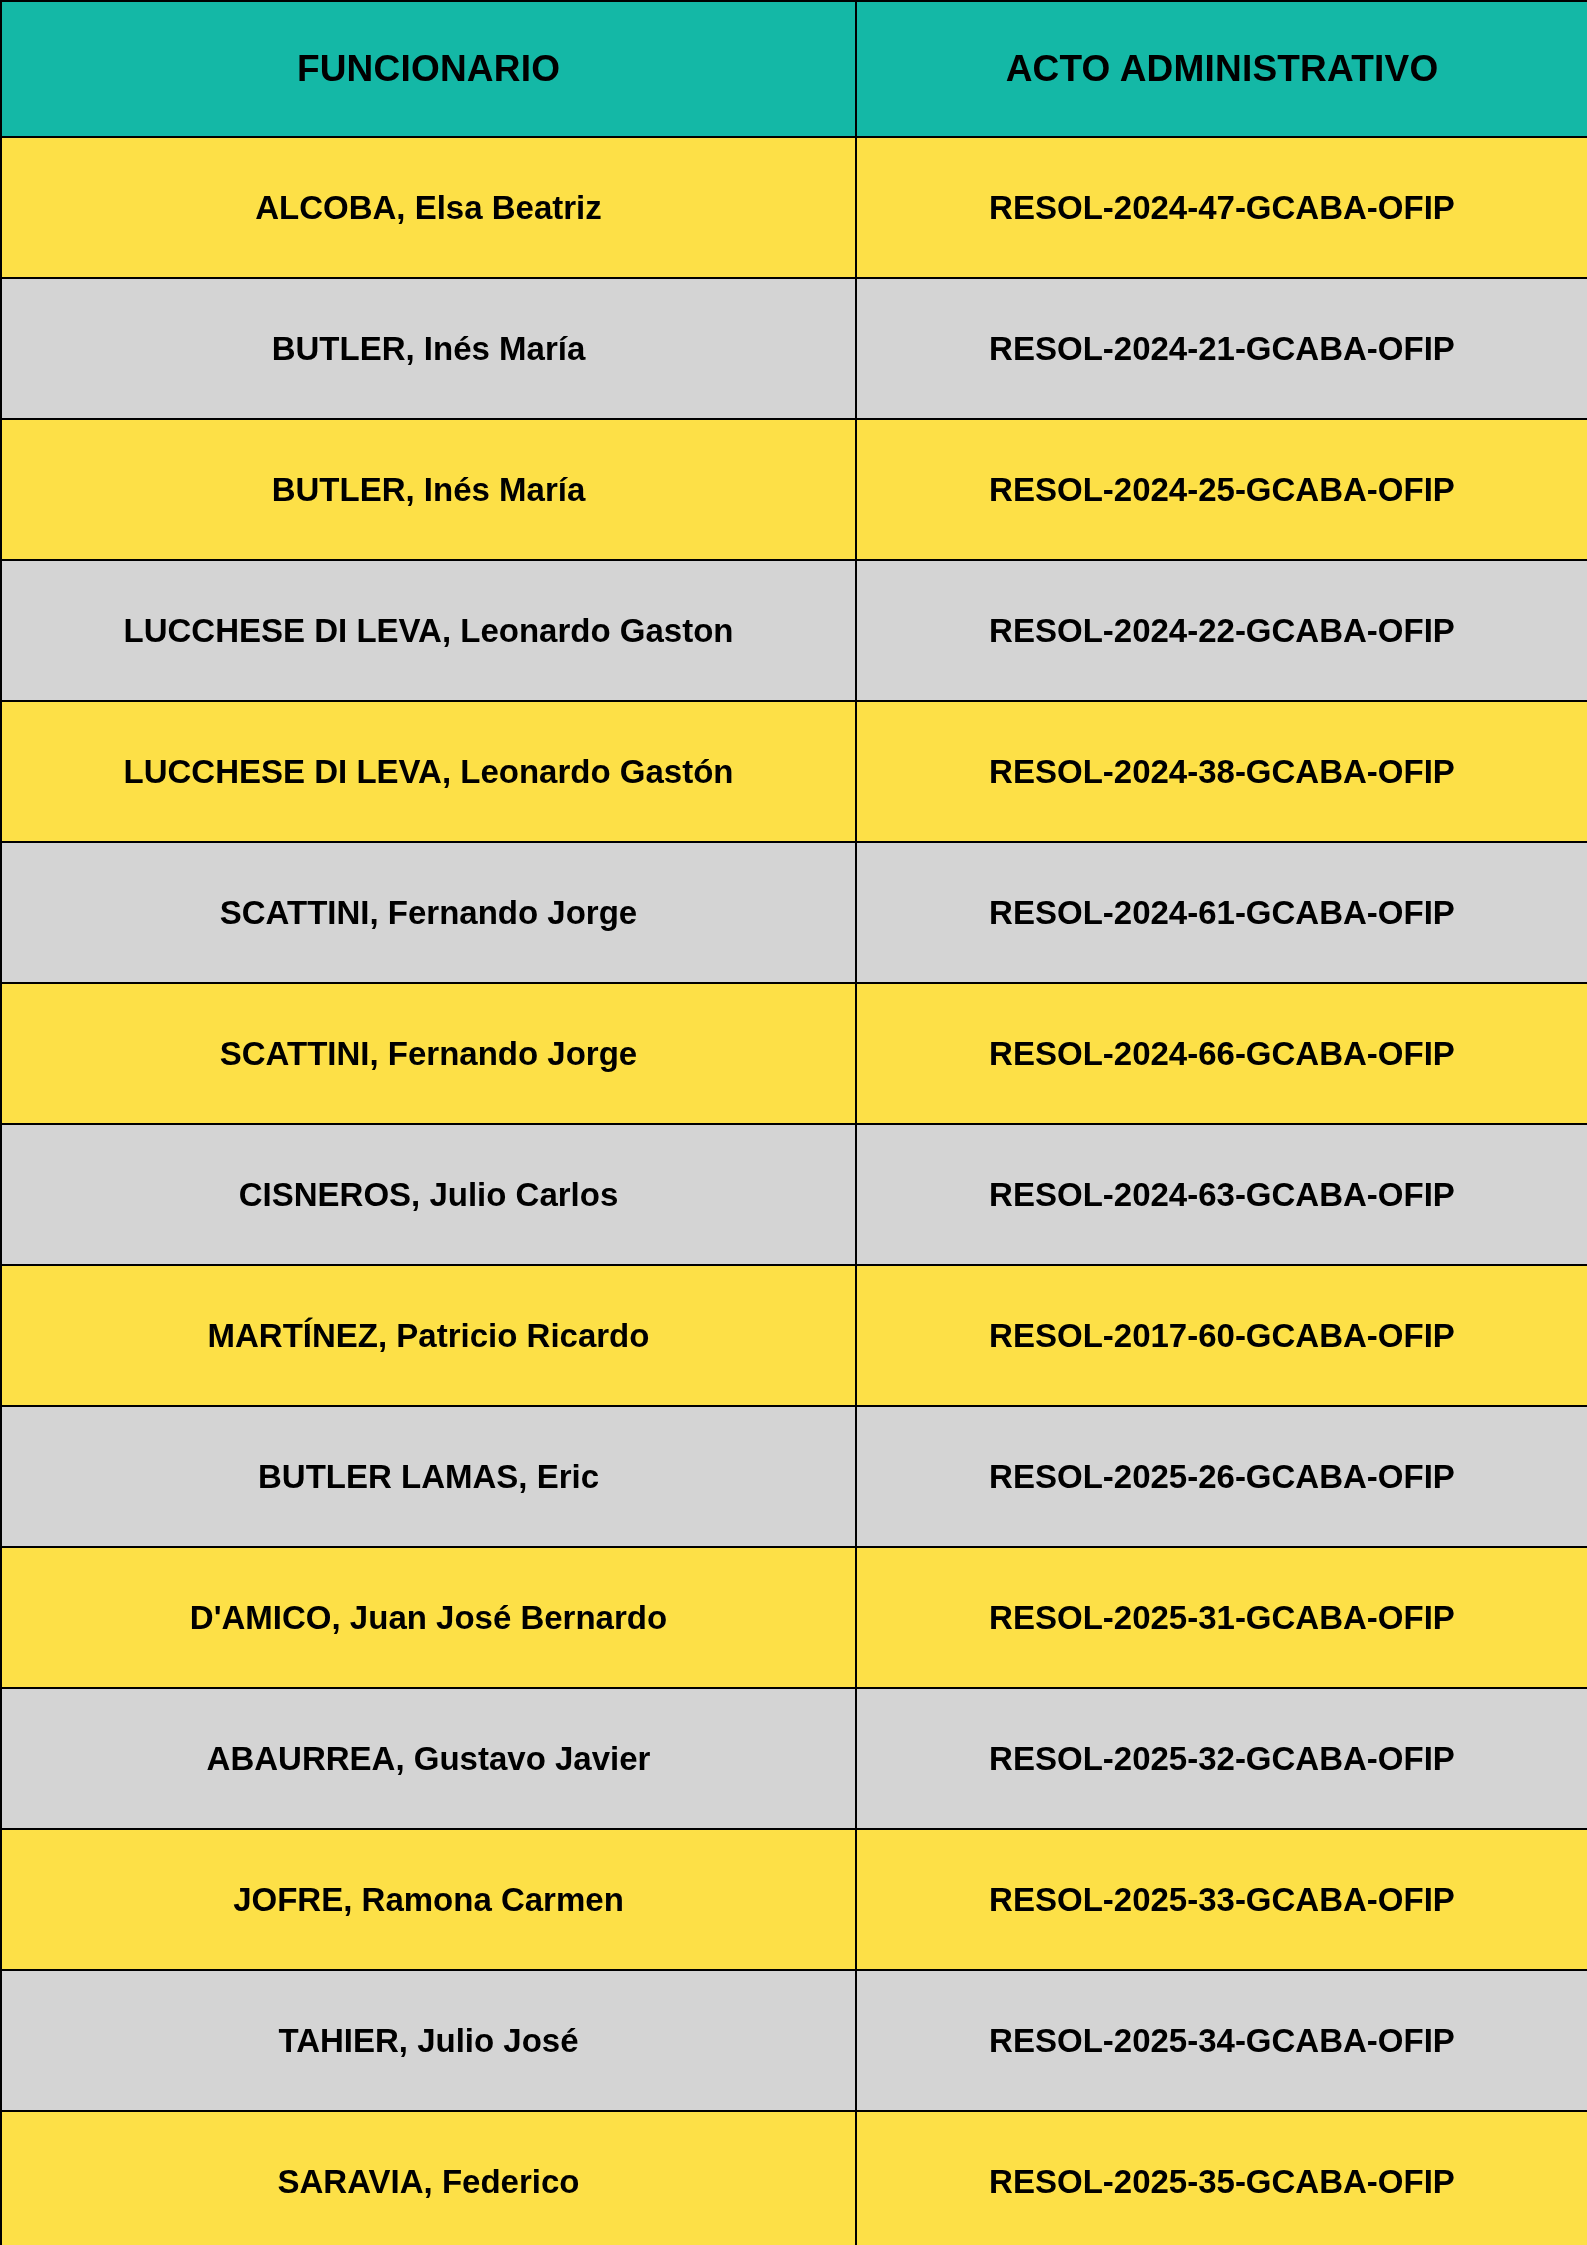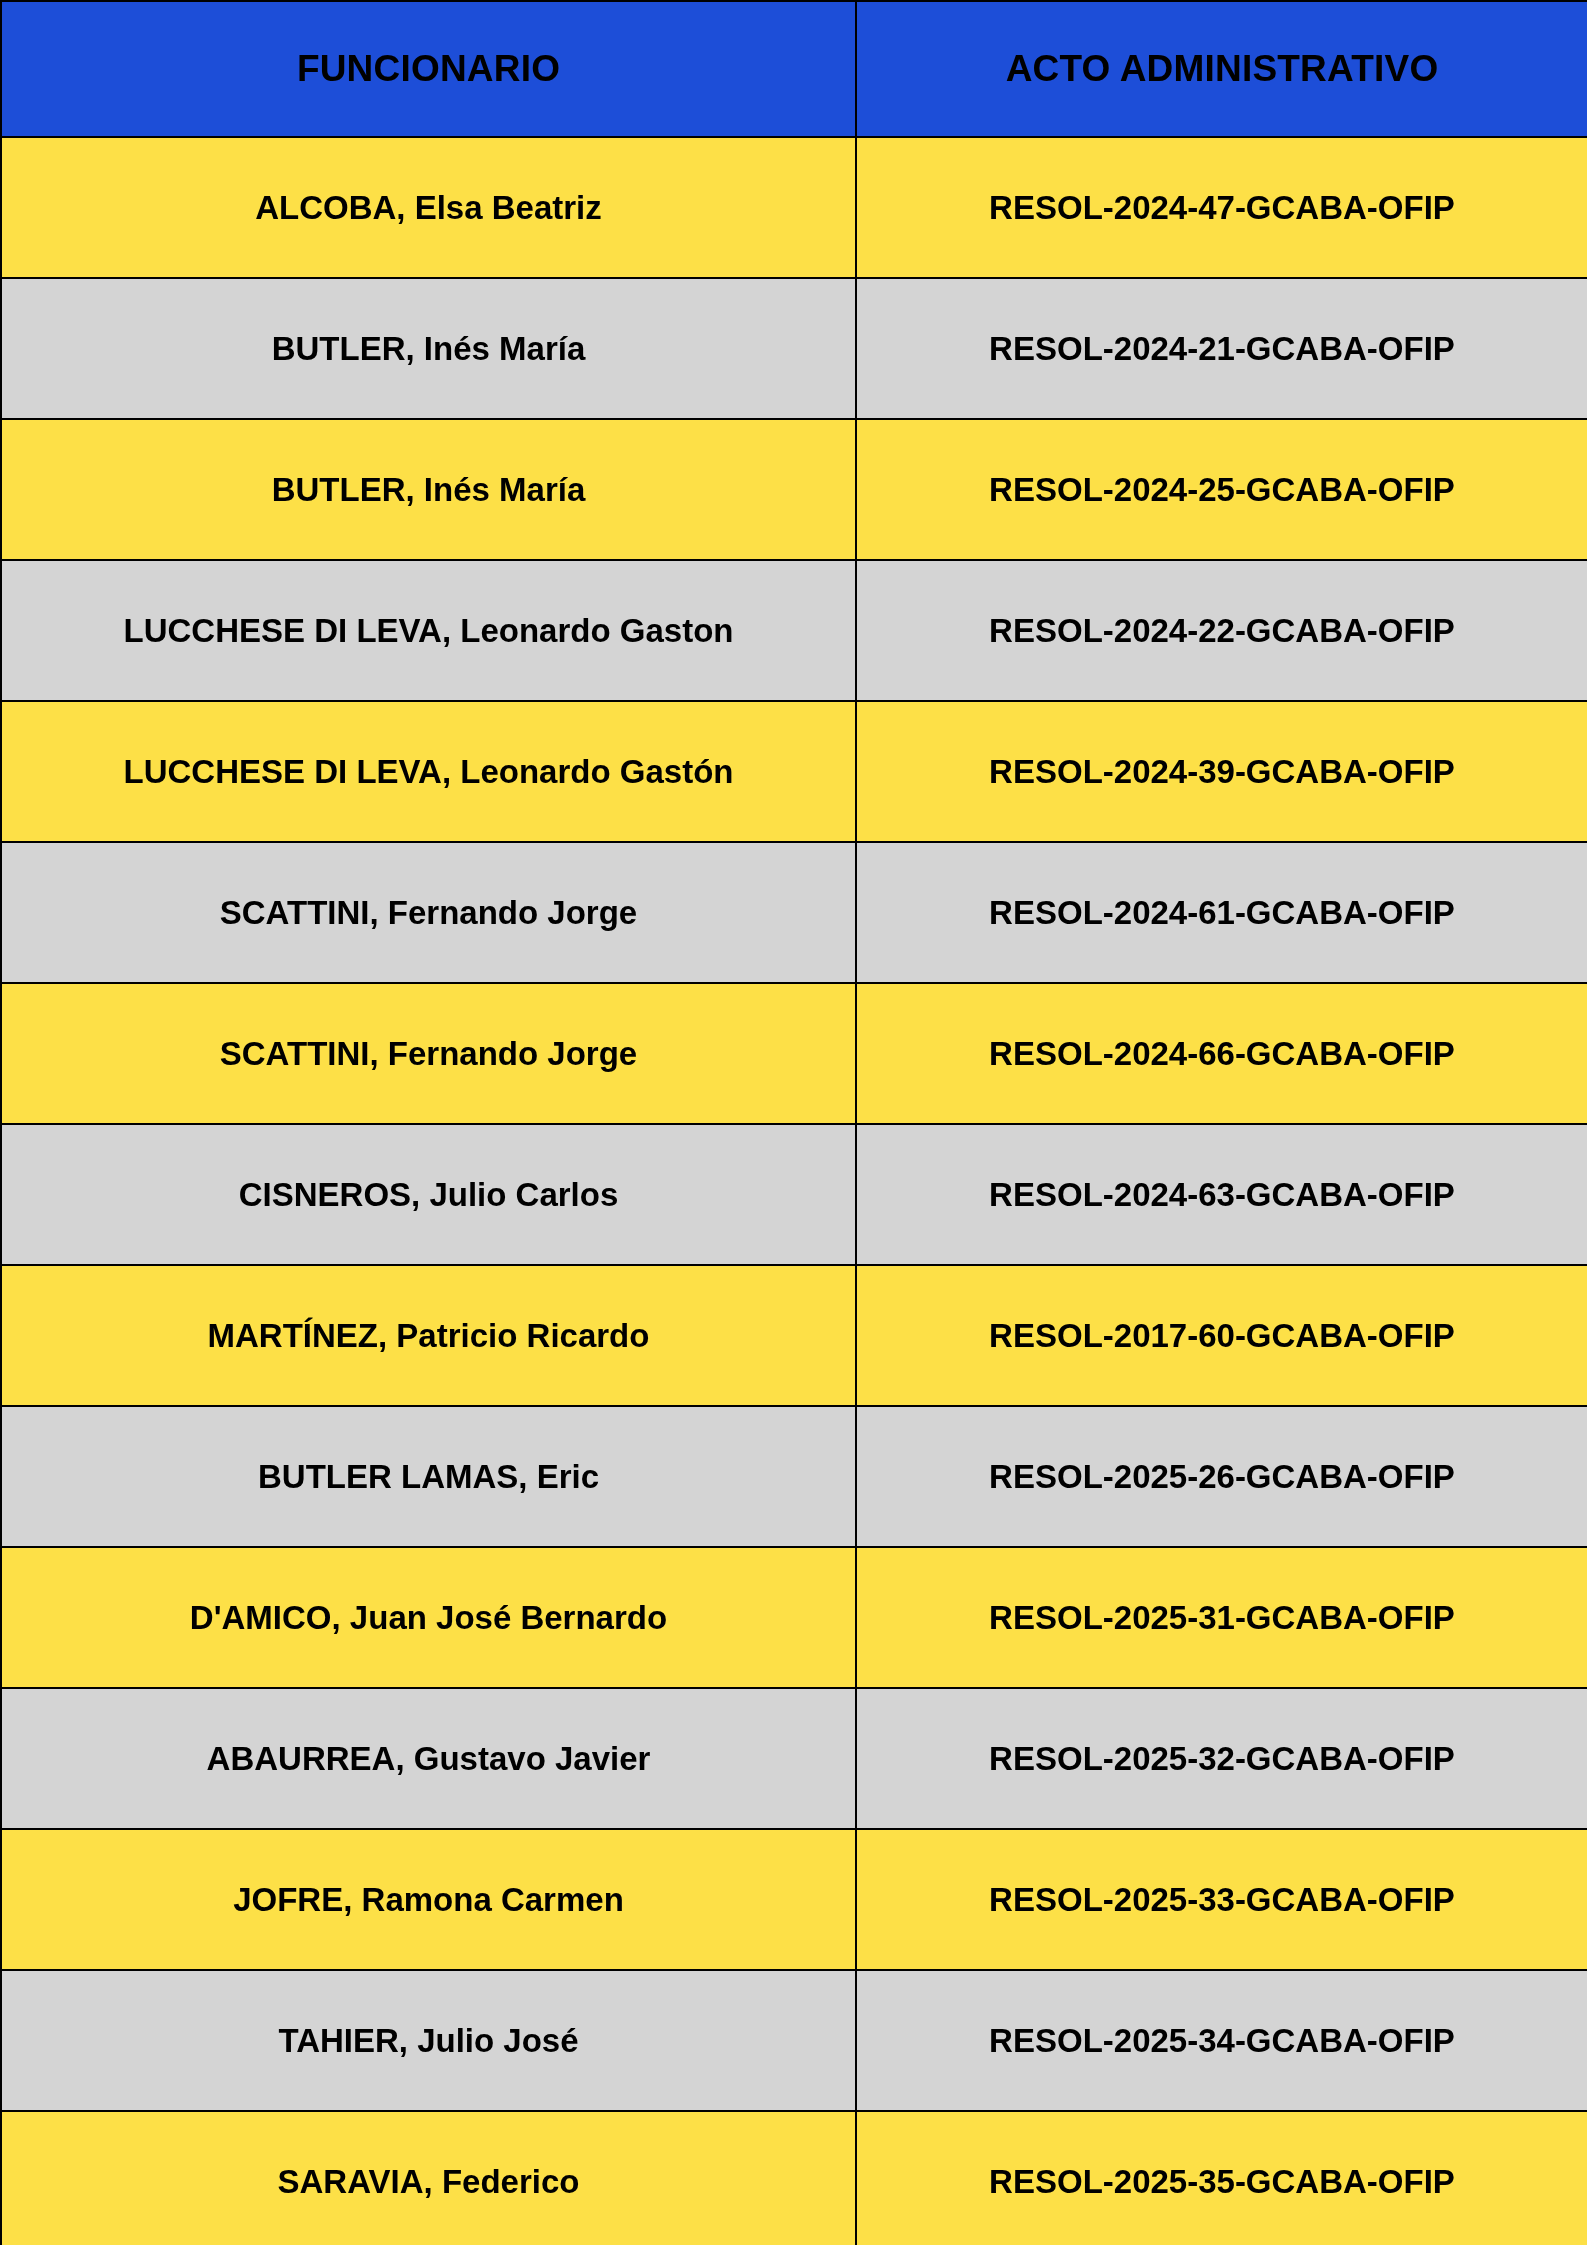--- a/index.html
+++ b/index.html
@@ -33,21 +33,21 @@
     text-align: center;
     vertical-align: middle;
     font-weight: bold;
     color: #000000;
     padding: 4px 10px;
     line-height: 1.15;
     white-space: nowrap;
     overflow: hidden;
   }
   table.data-table thead th {
-    background: #1d4ed8;
+    background: #14b8a6;
     font-size: 37px;
     letter-spacing: 0.2px;
     height: 126px;
   }
   table.data-table tbody td {
     font-size: 33px;
     height: 131px;
   }
   table.data-table tbody tr.row-shaded td {
     background: #d4d4d4;
@@ -86,21 +86,21 @@
         <tr class="row-plain">
           <td>BUTLER, Inés María</td>
           <td>RESOL-2024-25-GCABA-OFIP</td>
         </tr>
         <tr class="row-shaded">
           <td>LUCCHESE DI LEVA, Leonardo Gaston</td>
           <td>RESOL-2024-22-GCABA-OFIP</td>
         </tr>
         <tr class="row-plain">
           <td>LUCCHESE DI LEVA, Leonardo Gastón</td>
-          <td>RESOL-2024-39-GCABA-OFIP</td>
+          <td>RESOL-2024-38-GCABA-OFIP</td>
         </tr>
         <tr class="row-shaded">
           <td>SCATTINI, Fernando Jorge</td>
           <td>RESOL-2024-61-GCABA-OFIP</td>
         </tr>
         <tr class="row-plain">
           <td>SCATTINI, Fernando Jorge</td>
           <td>RESOL-2024-66-GCABA-OFIP</td>
         </tr>
         <tr class="row-shaded">

